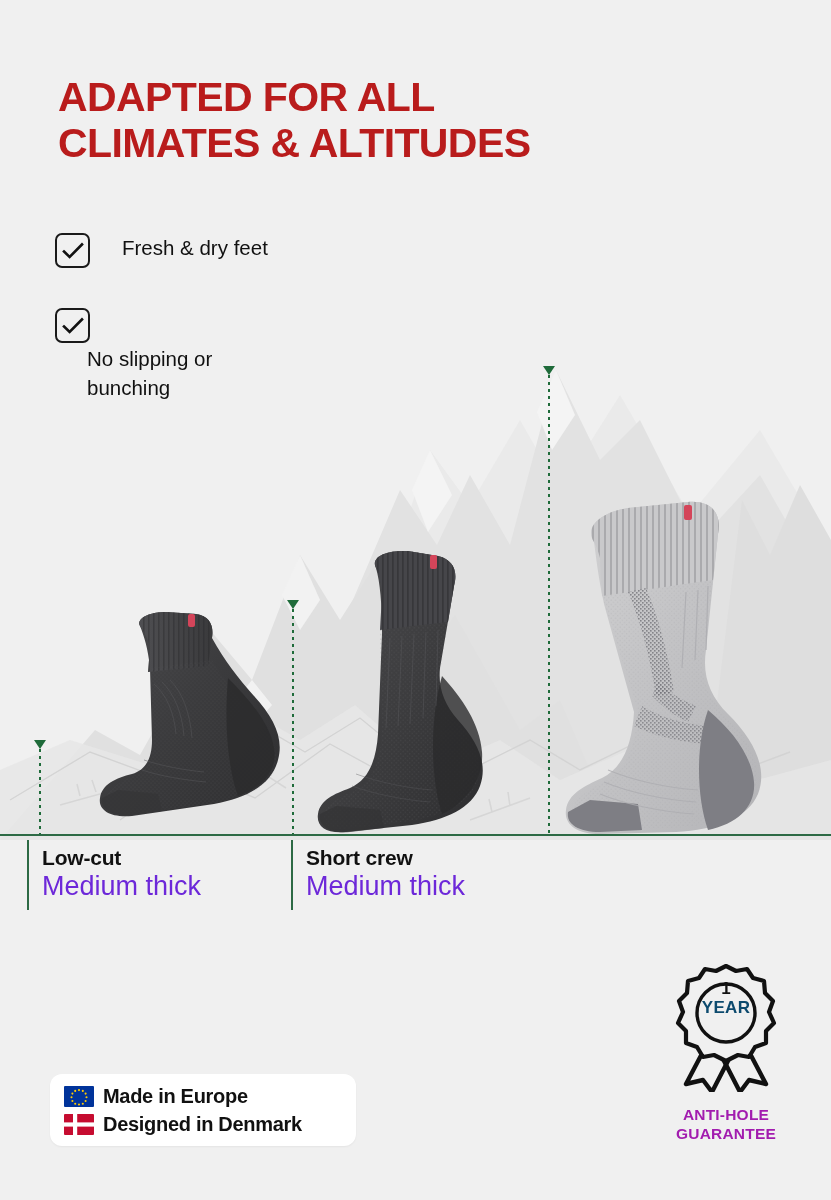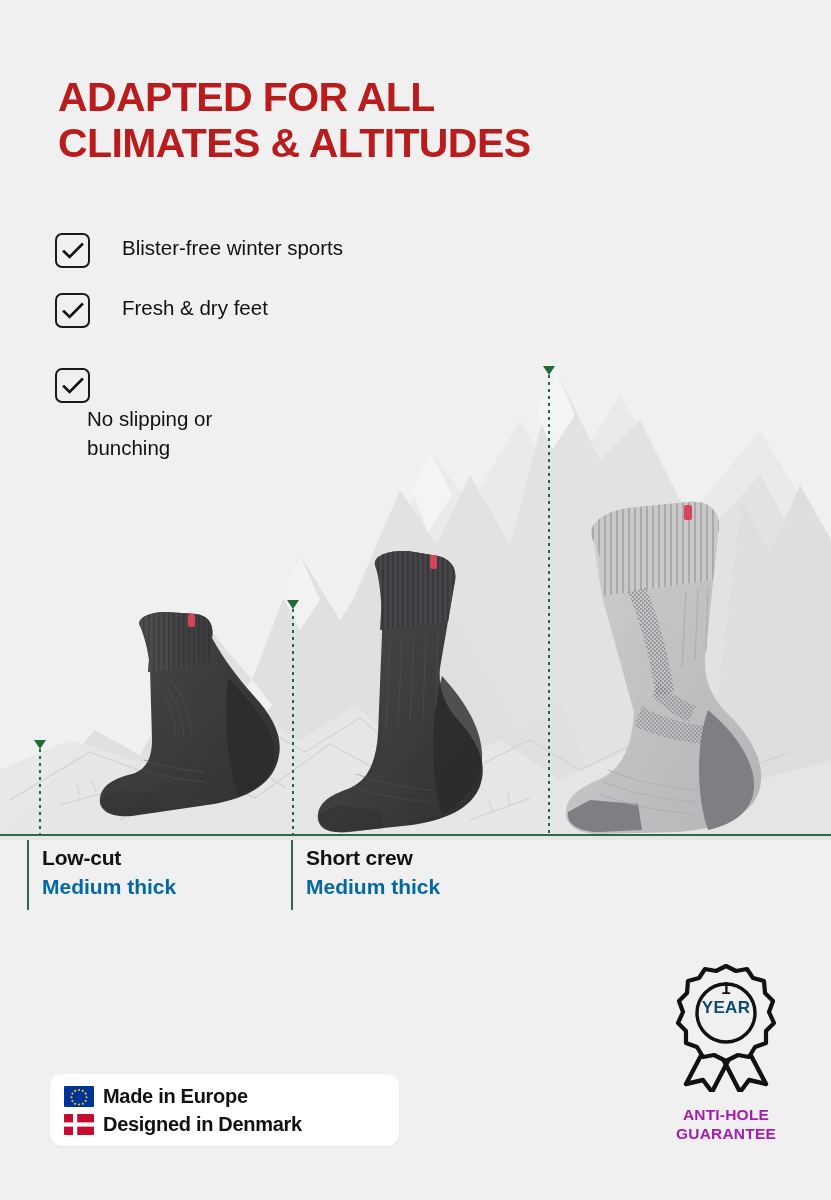--- a/index.html
+++ b/index.html
@@ -61,25 +61,25 @@
   }
 
   
   #baseline{position:absolute;left:0;top:834px;width:831px;height:2px;background:#2d6a45;}
 
   
   .size-label{position:absolute;top:840px;}
   .size-label .tick{position:absolute;left:0;top:0;width:2px;height:70px;background:#2d6a45;}
   .size-label .txt{margin-left:15px;}
   .size-label .name{font-size:21px;font-weight:700;color:#111;line-height:28px;padding-top:4px;letter-spacing:-0.2px;}
-  .size-label .thick{font-size:21px;font-weight:700;color:#0369a1;line-height:29px;}
+  .size-label .thick{font-size:27px;font-weight:400;color:#6d28d9;line-height:29px;}
 
   
   #madein{
-    position:absolute;left:50px;top:1074px;width:349px;height:72px;
+    position:absolute;left:50px;top:1074px;width:306px;height:72px;
     background:#fff;border-radius:12px;display:flex;align-items:center;
     box-shadow:0 1px 2px rgba(0,0,0,.05);
   }
   #madein .rows{margin-left:14px;}
   .mi-row{display:flex;align-items:center;height:28px;}
   .mi-flag{flex:0 0 auto;width:30px;height:21px;margin-right:9px;position:relative;overflow:hidden;border-radius:1px;}
   .mi-text{font-size:20px;font-weight:700;color:#111;letter-spacing:-0.3px;line-height:26px;}
 
   
   #guarantee{position:absolute;left:646px;top:962px;width:160px;text-align:center;}
@@ -123,28 +123,20 @@
         <path d="M470 520 L530 498 M492 512 L489 499 M510 506 L508 492"></path>
       </g>
     </svg>
   </div>
 
   <h1 id="headline">ADAPTED FOR ALL
 CLIMATES &amp; ALTITUDES</h1>
 
   <div id="checklist">
 
-    <div class="check-row">
-      <span class="chk">
-        <svg width="22" height="18" viewBox="0 0 22 18" xmlns="http://www.w3.org/2000/svg">
-          <path d="M2 9.5 L7.6 15 L20 2.4" fill="none" stroke="#111" stroke-width="2.6" stroke-linecap="square" stroke-linejoin="miter"></path>
-        </svg>
-      </span>
-      <span class="check-label">Blister-free winter sports</span>
-    </div>
 
     <div class="check-row">
       <span class="chk">
         <svg width="22" height="18" viewBox="0 0 22 18" xmlns="http://www.w3.org/2000/svg">
           <path d="M2 9.5 L7.6 15 L20 2.4" fill="none" stroke="#111" stroke-width="2.6" stroke-linecap="square"></path>
         </svg>
       </span>
       <span class="check-label">Fresh &amp; dry feet</span>
     </div>
 

